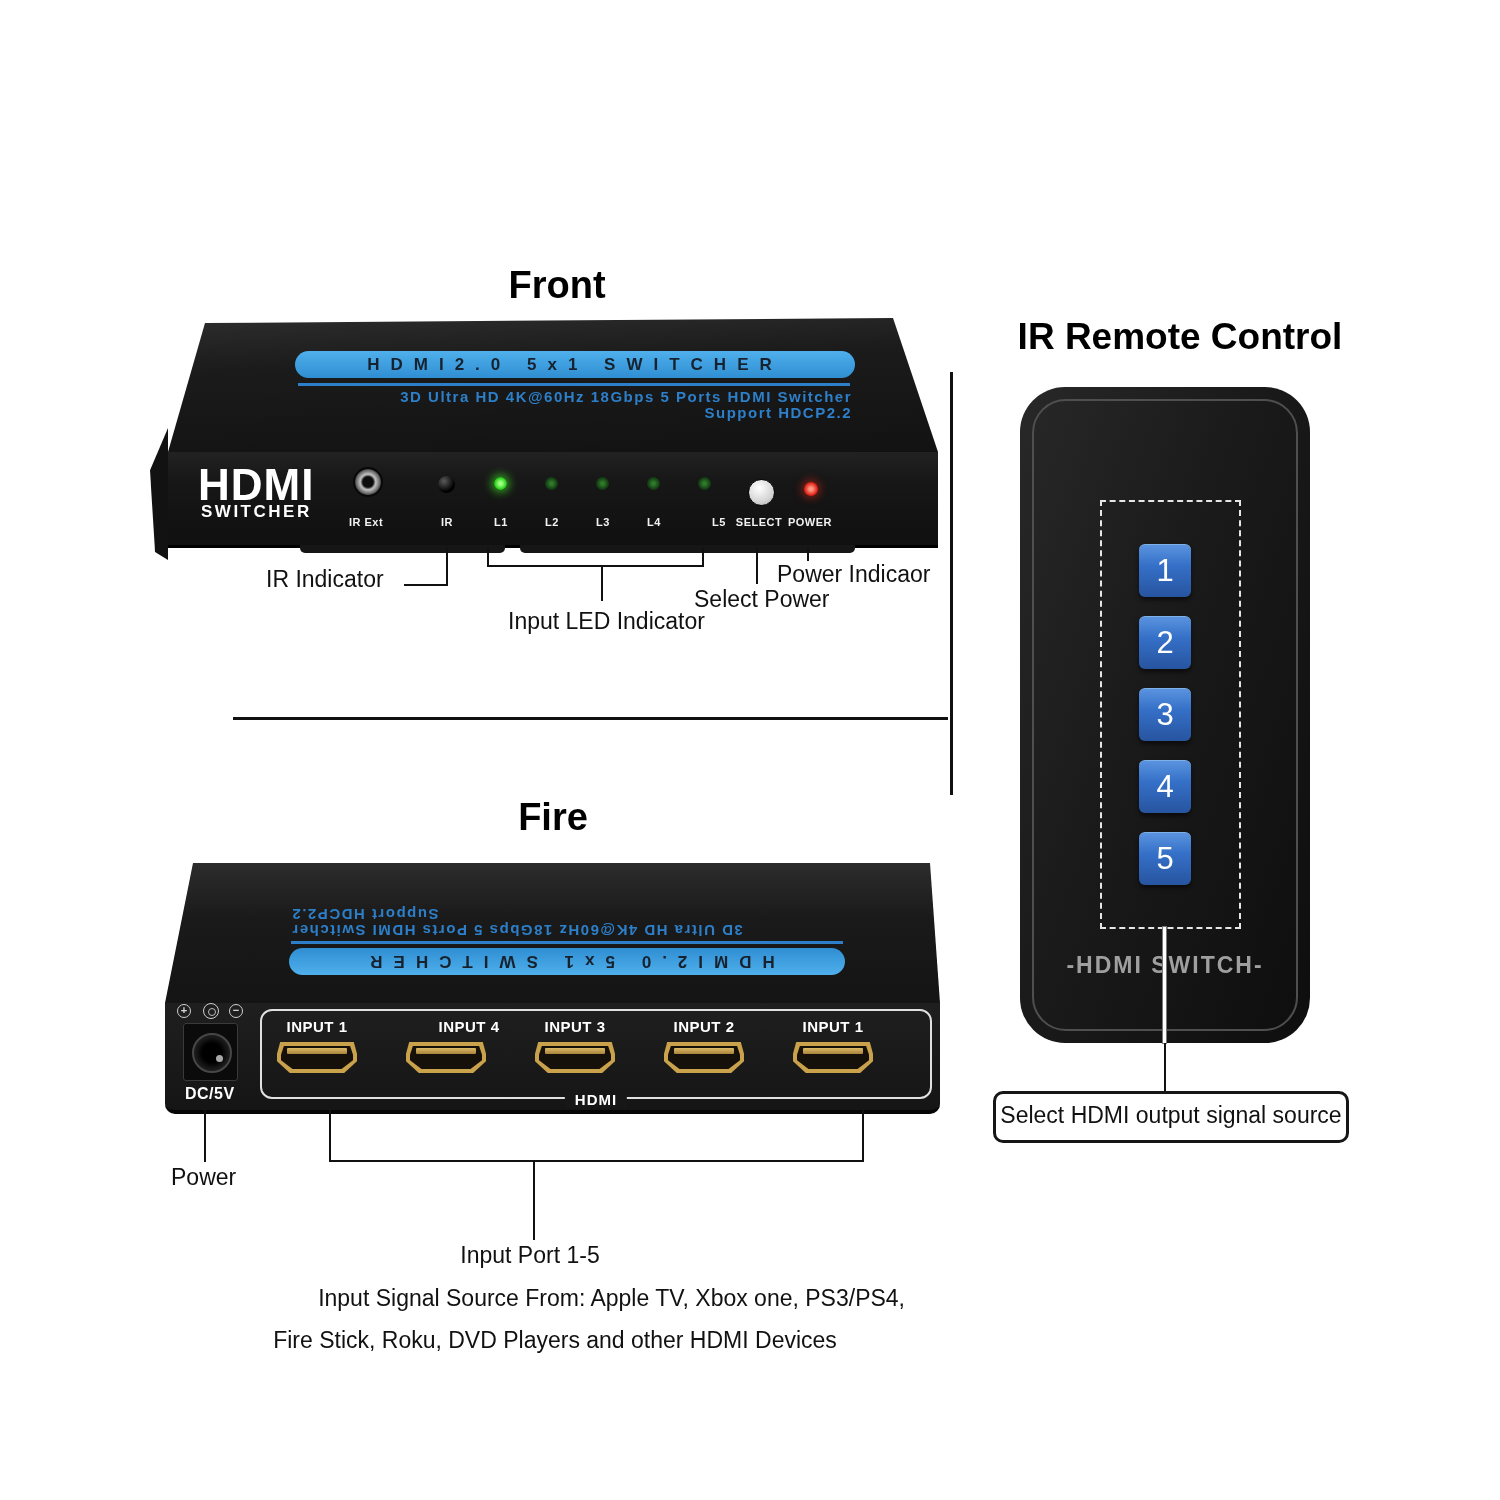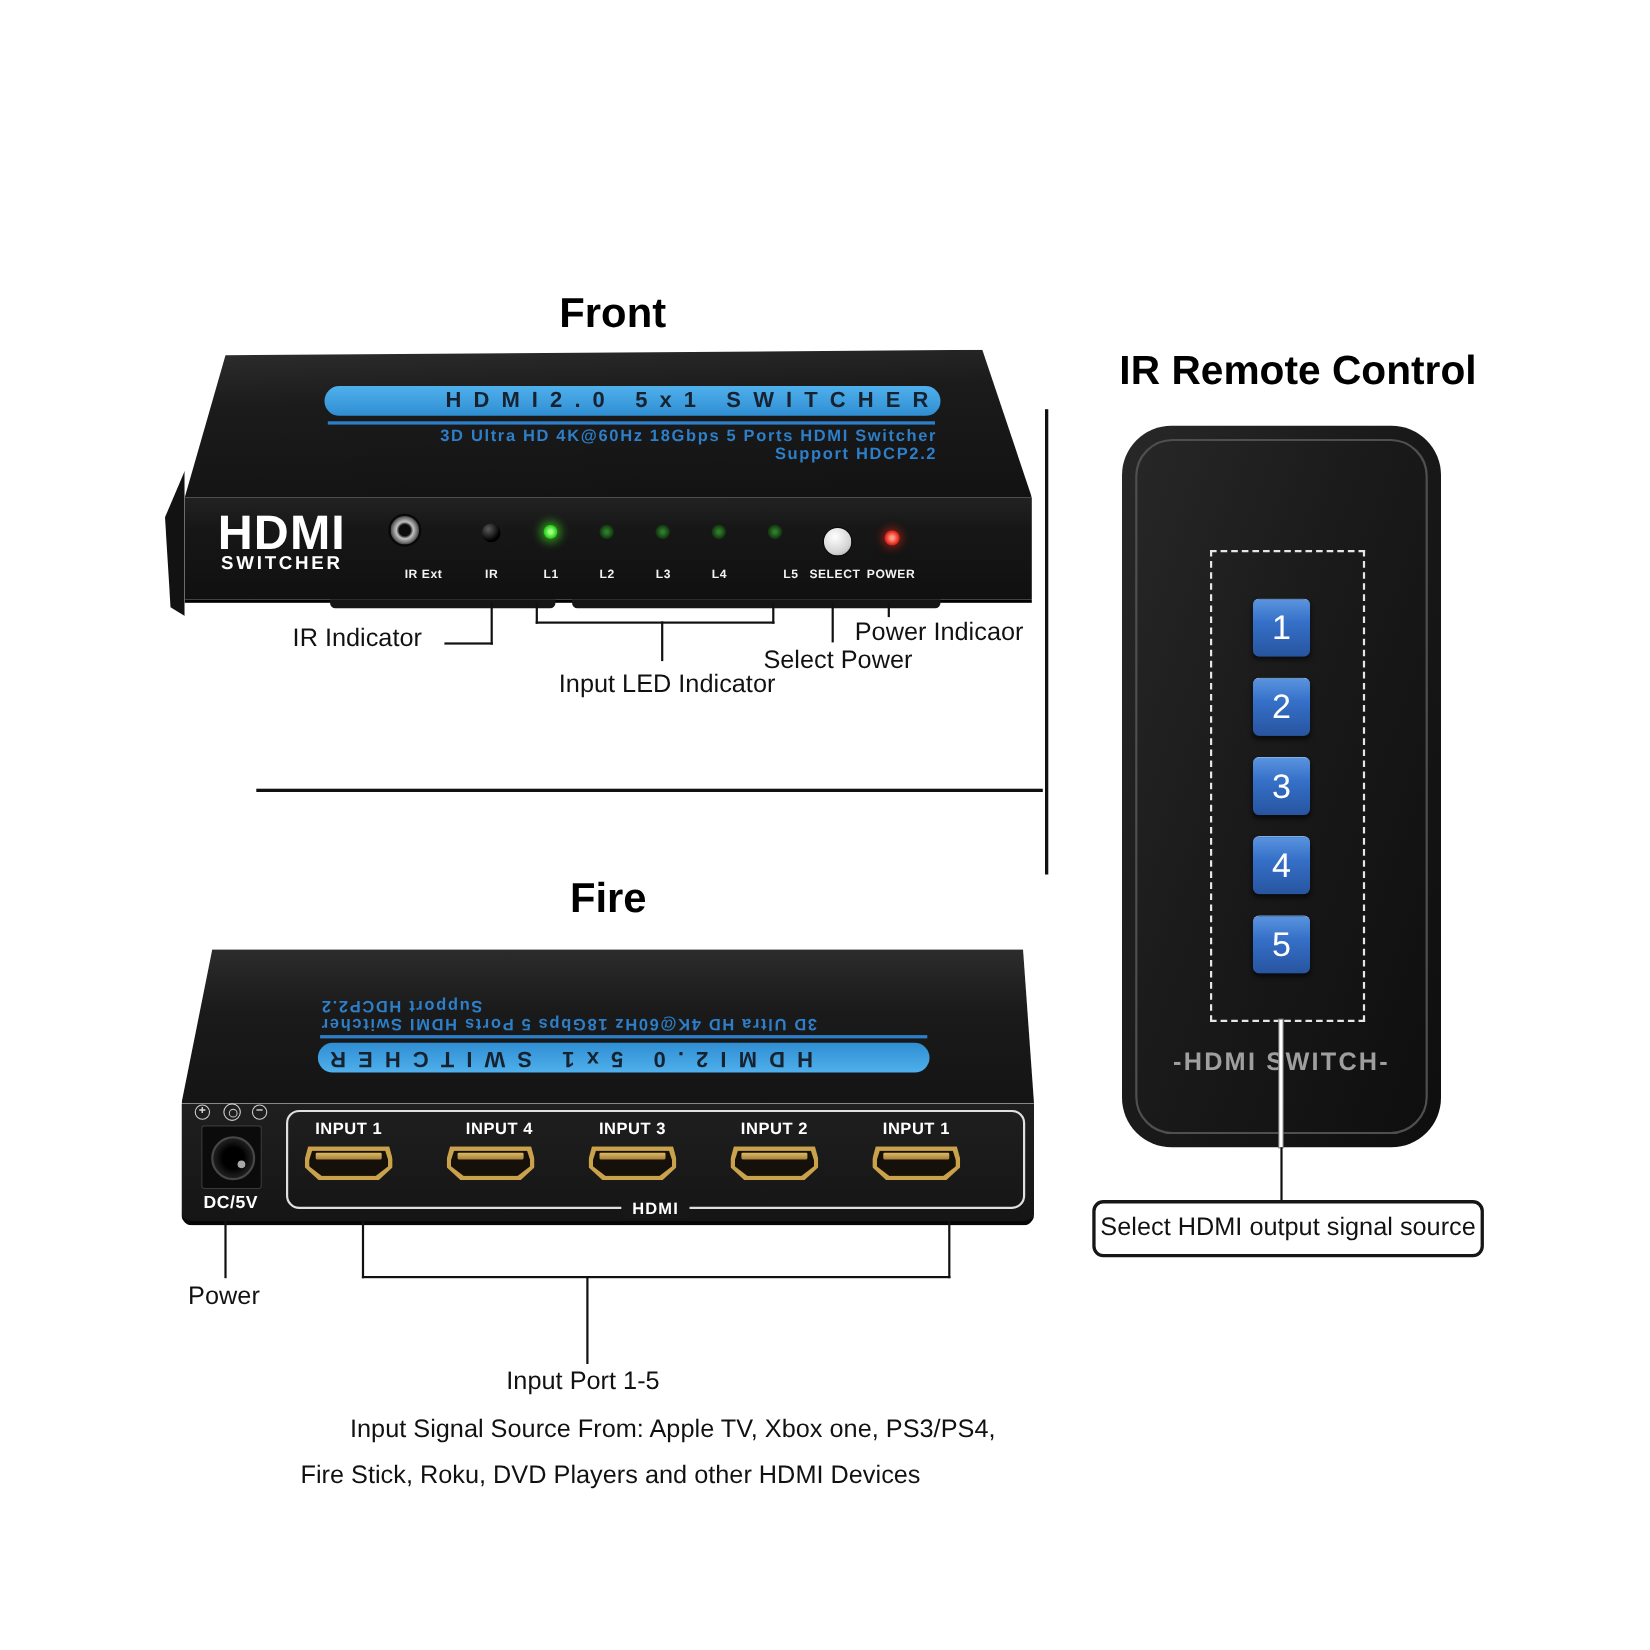--- a/index.html
+++ b/index.html
@@ -8,21 +8,21 @@
   .abs{position:absolute;}
   .ttl{font-weight:bold;font-size:38px;text-align:center;color:#000;}
   .callout-text{font-size:23px;color:#111;white-space:nowrap;}
   .line{background:#111;}
 
   
   .front-top{left:168px;top:315px;width:770px;height:137px;
     clip-path:polygon(37px 8px,725px 3px,770px 137px,0px 137px);
     background:linear-gradient(178deg,#2e2e2e 0%,#1b1b1b 35%,#121212 100%);}
   .band{height:27px;border-radius:14px;background:linear-gradient(#4fb0ec,#2f8ed2);
-    text-align:right;line-height:27px;font-weight:bold;font-size:20px;letter-spacing:11px;
+    text-align:center;line-height:27px;font-weight:bold;font-size:17px;letter-spacing:11px;
     color:#17222e;white-space:nowrap;overflow:hidden;}
   .band-underline{height:3px;background:#2d7fc9;}
   .sub{position:absolute;font-weight:bold;font-size:15px;letter-spacing:1.5px;color:#2d7fc9;white-space:nowrap;}
   .front-face{left:168px;top:452px;width:770px;height:93px;
     background:linear-gradient(#222,#171717 30%,#101010);border-bottom:3px solid #000;}
   .logo-top{position:absolute;left:30px;top:8px;color:#fff;font-weight:bold;font-size:44px;letter-spacing:1px;}
   .logo-bottom{position:absolute;left:33px;top:50px;color:#fff;font-weight:bold;font-size:17px;letter-spacing:2.5px;}
   .panel-label{position:absolute;top:64px;transform:translateX(-50%);color:#f2f2f2;
     font-size:11px;font-weight:bold;letter-spacing:.5px;white-space:nowrap;}
   .jack{position:absolute;left:185px;top:15px;width:26px;height:26px;border-radius:50%;
@@ -103,21 +103,21 @@
     <div class="logo-bottom">SWITCHER</div>
     <div class="jack"></div>
     <div class="ir-dome"></div>
     <div class="led on" style="left:326px;"></div>
     <div class="led off" style="left:377px;"></div>
     <div class="led off" style="left:428px;"></div>
     <div class="led off" style="left:479px;"></div>
     <div class="led off" style="left:530px;"></div>
     <div class="sel-btn"></div>
     <div class="pwr-led"></div>
-    <span class="panel-label" style="left:198px;margin-left:19px;">IR Ext</span>
+    <span class="panel-label" style="left:198px;">IR Ext</span>
     <span class="panel-label" style="left:279px;">IR</span>
     <span class="panel-label" style="left:333px;">L1</span>
     <span class="panel-label" style="left:384px;">L2</span>
     <span class="panel-label" style="left:435px;">L3</span>
     <span class="panel-label" style="left:486px;">L4</span>
     <span class="panel-label" style="left:537px;padding-left:28px;">L5</span>
     <span class="panel-label" style="left:591px;">SELECT</span>
     <span class="panel-label" style="left:642px;">POWER</span>
   </div>
   <div class="abs sliver"></div>
@@ -165,21 +165,21 @@
         <div class="dc-pin"></div>
       </div>
     </div>
     <div class="dc-label">DC/5V</div>
 
     <div class="white-box">
       <span class="hdmi-chip">HDMI</span>
     </div>
 
     <span class="input-label" style="left:152px;">INPUT 1</span>
-    <span class="input-label" style="left:283px;padding-left:12px;">INPUT 4</span>
+    <span class="input-label" style="left:298px;padding-left:12px;">INPUT 4</span>
     <span class="input-label" style="left:410px;">INPUT 3</span>
     <span class="input-label" style="left:539px;">INPUT 2</span>
     <span class="input-label" style="left:668px;">INPUT 1</span>
 
     <div class="port" style="left:112px;">
         <div class="port-in"></div>
         <div class="tongue"></div>
       </div>
     <div class="port" style="left:241px;">
         <div class="port-in"></div>

